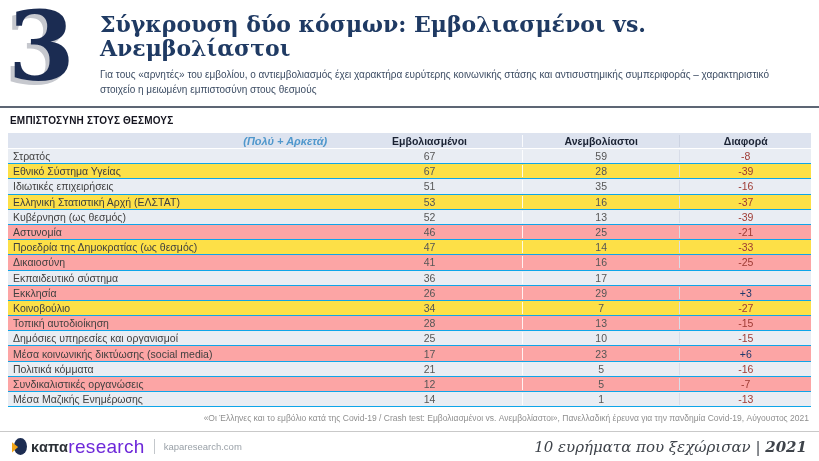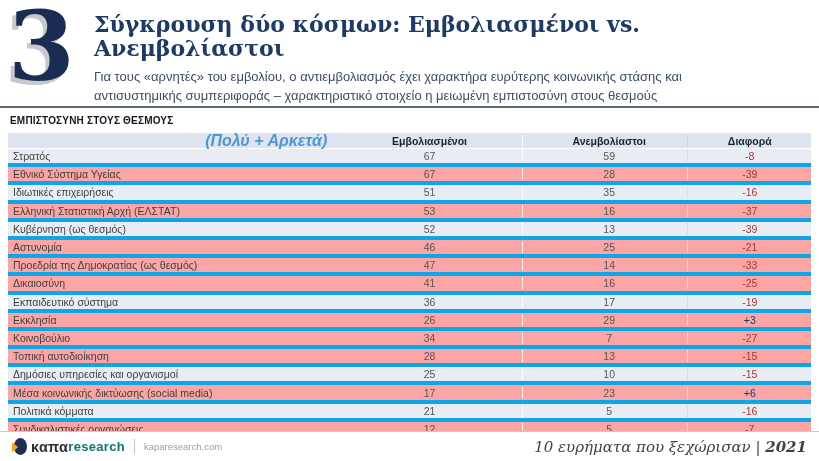--- a/index.html
+++ b/index.html
@@ -6,69 +6,69 @@
   .slide{
     position:relative;width:819px;height:461px;background:#ffffff;overflow:hidden;
     font-family:"Liberation Sans",sans-serif;color:#333;
   }
   
   .header{display:flex;align-items:flex-start;padding:4px 10px 0 8px;height:101px;box-sizing:border-box;}
   .big-number{
     font-family:"DejaVu Serif",serif;font-weight:bold;font-size:96px;line-height:0.98;
     color:#1b2c52;text-shadow:-4px 4px 0 #c6c8ce;width:62px;flex:0 0 62px;margin-top:-4px;
   }
-  .header-text{margin-left:24px;padding-top:8px;}
+  .header-text{margin-left:30px;padding-top:8px;}
   .slide-title{
     font-family:"DejaVu Serif",serif;font-weight:bold;font-size:22px;line-height:1.1;
     color:#1f3a63;margin:0;
   }
   .slide-subtitle{
-    font-size:13px;line-height:1.42;color:#3c4c63;margin:8px 0 0 0;max-width:672px;
+    font-size:10px;line-height:1.42;color:#3c4c63;margin:8px 0 0 0;max-width:672px;
   }
   .divider{position:absolute;left:0;right:0;top:106px;border-top:2px solid #5d6674;}
   
   .content{padding:0 8px;}
   .section-title{
     margin:14px 0 0 2px;font-size:10px;font-weight:bold;color:#14141f;letter-spacing:.2px;
   }
   .section-question{
     margin:3px 0 0 2px;font-family:"DejaVu Serif",serif;font-style:italic;font-size:11px;color:#4c4c4c;
   }
   
   .table{margin-top:7px;width:803px;font-size:10.5px;}
   .thead,.trow{display:flex;align-items:center;}
   .thead{height:15px;background:#dde3ef;font-weight:bold;color:#1a2233;border-bottom:1px solid #fff;}
-  .trow{height:14.2px;border-bottom:4px solid #0ea5e9;}
+  .trow{height:14.2px;border-bottom:1px solid #0ea5e9;}
   .c-label{flex:0 0 41%;padding-left:5px;box-sizing:border-box;color:#3f3f3f;white-space:nowrap;overflow:hidden;}
   .c-v1{flex:0 0 23%;text-align:center;color:#565656;}
-  .c-v2{flex:0 0 19.5%;text-align:center;color:#565656;border-left:1px solid rgba(255,255,255,.85);padding-left:8px;}
+  .c-v2{flex:0 0 19.5%;text-align:center;color:#565656;border-left:1px solid rgba(255,255,255,.85);}
   .c-diff{flex:1;text-align:center;border-left:1px solid #d8dde8;}
   .thead .c-v1,.thead .c-v2{color:#1a2233;}
   .thead .c-diff{color:#1a2233;border-left:1px solid #ccd3e2;}
   .scale-note{
     flex:1;text-align:right;padding-right:10px;font-style:italic;font-weight:bold;
-    color:#4f97cc;font-size:16px;
+    color:#4f97cc;font-size:11px;
   }
   .thead .c-label{display:flex;}
   .r-blue{background:#e9edf3;}
   .r-light{background:#fca5a5;}
-  .r-peach{background:#fca5a5;}
+  .r-peach{background:#fde047;}
   .c-diff.neg{color:#9e3a33;}
   .c-diff.pos{color:#20386b;}
   
   .footnote{margin-top:6px;text-align:right;font-size:8.5px;color:#8f8f8f;padding-right:2px;}
   
   .footer{
     position:absolute;left:0;right:0;bottom:0;height:30px;background:#fff;
     border-top:1px solid #c9c9c9;display:flex;align-items:center;padding:2px 12px;box-sizing:border-box;
   }
   .logo{display:flex;align-items:center;}
   .logo-mark{width:15px;height:19px;margin-right:4px;}
   .logo-kapa{font-size:14.5px;font-weight:bold;color:#2b3036;letter-spacing:.3px;}
-  .logo-research{font-size:13px;font-weight:bold;color:#0f766e;letter-spacing:.3px;}
+  .logo-research{font-size:19px;font-weight:normal;color:#6d28d9;letter-spacing:.3px;}
   .logo-sep{width:1px;height:15px;background:#c3c7cb;margin:0 9px;}
   .logo-domain{font-size:9.5px;color:#9aa1a8;}
   .footer-right{
     margin-left:auto;font-family:"DejaVu Serif",serif;font-style:italic;font-size:15px;color:#3e434a;
   }
   .footer-right b{font-style:italic;}
 </style>
 </head>
 <body>
 
@@ -149,21 +149,20 @@
     <div class="c-label">Δικαιοσύνη</div>
     <div class="c-v1">41</div>
     <div class="c-v2">16</div>
     <div class="c-diff neg">-25</div>
   </div>
 
   <div class="trow r-blue">
     <div class="c-label">Εκπαιδευτικό σύστημα</div>
     <div class="c-v1">36</div>
     <div class="c-v2">17</div>
-    <div class="c-diff neg">-19</div>
   </div>
 
   <div class="trow r-light">
     <div class="c-label">Εκκλησία</div>
     <div class="c-v1">26</div>
     <div class="c-v2">29</div>
     <div class="c-diff pos">+3</div>
   </div>
 
   <div class="trow r-peach">

